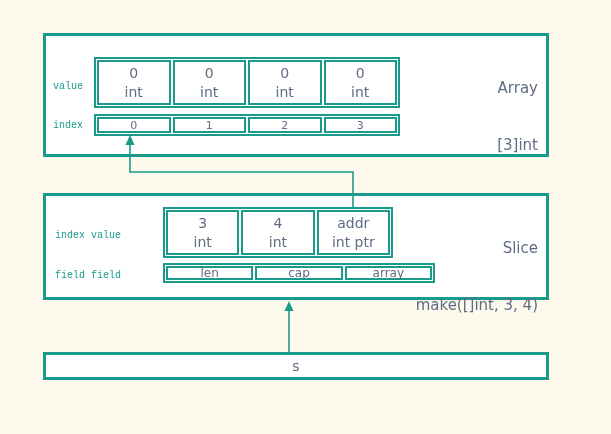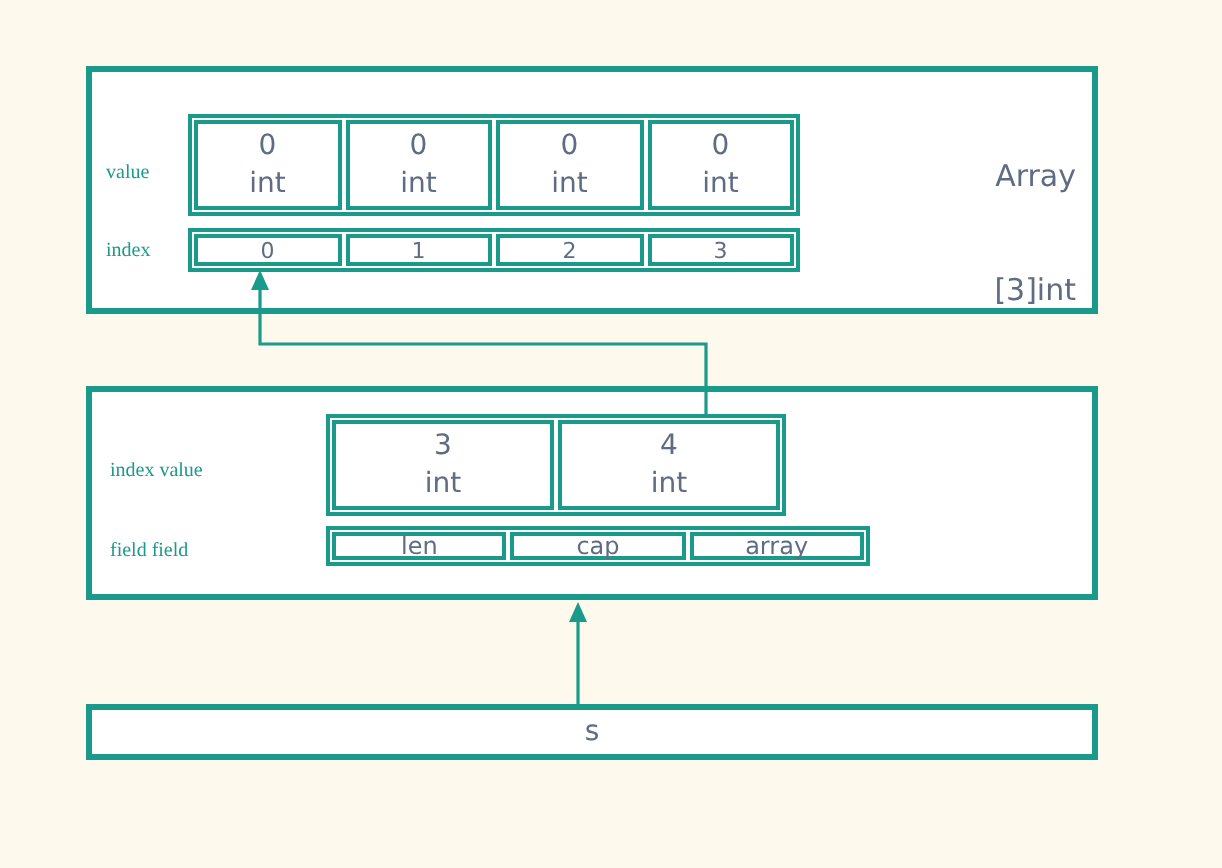--- a/index.html
+++ b/index.html
@@ -12,21 +12,21 @@
   .box{
     position:absolute;background:#ffffff;
     border:3px solid #1a9a8a;box-sizing:border-box;
   }
   .box-title{
     position:absolute;top:5px;right:8px;text-align:right;
     font-size:15px;line-height:19px;color:#5e6c84;white-space:pre;
   }
   .row-label{
     position:absolute;
-    font-family:Liberation Serif, serif;
+    font-family:Liberation Mono, monospace;
     font-size:10px;color:#1a9a8a;letter-spacing:0px;white-space:nowrap;
   }
   .cell-row{
     position:absolute;display:flex;gap:2px;box-sizing:border-box;
     border:2px solid #1a9a8a;padding:1px;background:#ffffff;
   }
   .cell{
     flex:1;border:2px solid #1a9a8a;box-sizing:border-box;background:#ffffff;
     display:flex;flex-direction:column;align-items:center;justify-content:center;
     color:#5e6c84;text-align:center;
@@ -76,31 +76,39 @@
 
     <div class="cell-row" style="left:48px;top:78px;width:306px;height:22px;">
       <div class="cell small">0</div>
       <div class="cell small">1</div>
       <div class="cell small">2</div>
       <div class="cell small">3</div>
     </div>
   </div>
 
   <div class="box" style="left:43px;top:193px;width:506px;height:107px;">
+    <div class="box-title">
+      <div>Slice</div>
+      <div>make([]int, 3, 4)</div>
+    </div>
 
     <div class="row-label" style="left:9px;top:34px;">index value</div>
 
     <div class="cell-row" style="left:117px;top:11px;width:230px;height:51px;">
       <div class="cell big">
         <div>3</div>
         <div>int</div>
       </div>
       <div class="cell big">
         <div>4</div>
         <div>int</div>
+      </div>
+      <div class="cell big">
+        <div>addr</div>
+        <div>int ptr</div>
       </div>
     </div>
 
     <div class="row-label" style="left:9px;top:74px;">field field</div>
 
     <div class="cell-row" style="left:117px;top:67px;width:272px;height:20px;">
       <div class="cell mid">len</div>
       <div class="cell mid">cap</div>
       <div class="cell mid">array</div>
     </div>

